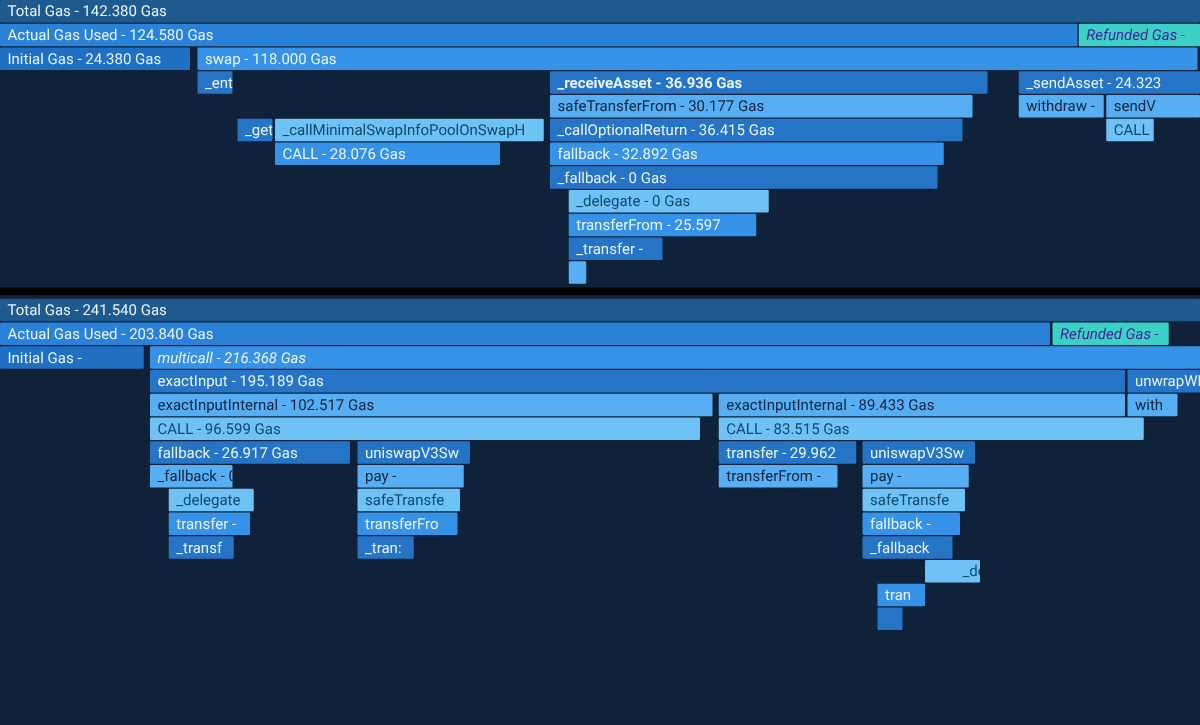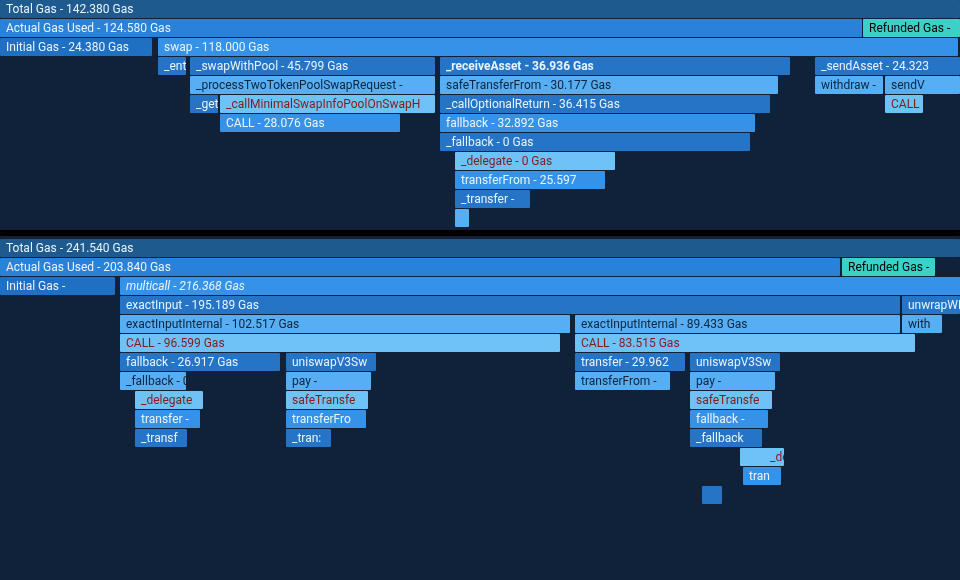--- a/index.html
+++ b/index.html
@@ -32,22 +32,22 @@
     overflow: hidden;
     text-overflow: clip;
     border-radius: 1px;
   }
   .depth-0 { background: #1e5a8e; }
   .depth-1 { background: #2a82d8; }
   .depth-2 { background: #1f6fc3; }
   .depth-3 { background: #3692e6; }
   .depth-4 { background: #2574c5; }
   .depth-5 { background: #58aef2; color: #0a2540; }
-  .depth-light { background: #6fc2f5; color: #7f1d1d; }
-  .refund { background: #3bd0c8; color: #000000; }
+  .depth-light { background: #6fc2f5; color: #0c4a6e; }
+  .refund { background: #3bd0c8; color: #4c1d95; font-style: italic; }
   .sep {
     height: 6px;
     background: #000;
     margin: 3px 0;
   }
   #chart2 { margin-top: 0; }
 </style>
 </head>
 <body>
 
@@ -58,26 +58,24 @@
     <div class="row">
       <div class="bar depth-1" style="left: 0px; width: 862px;">Actual Gas Used - 124.580 Gas</div>
       <div class="bar refund" style="left: 863px; width: 97px;">Refunded Gas -</div>
     </div>
     <div class="row">
       <div class="bar depth-2" style="left: 0px; width: 152px;">Initial Gas - 24.380 Gas</div>
       <div class="bar depth-3" style="left: 158px; width: 800px;">swap - 118.000 Gas</div>
     </div>
     <div class="row">
       <div class="bar depth-4" style="left: 158px; width: 28px;">_ent</div>
-      <div class="bar depth-4" style="left: 190px; width: 245px;">_swapWithPool - 45.799 Gas</div>
       <div class="bar depth-4" style="left: 440px; width: 350px; font-weight: bold;">_receiveAsset - 36.936 Gas</div>
       <div class="bar depth-4" style="left: 815px; width: 145px;">_sendAsset - 24.323</div>
     </div>
     <div class="row">
-      <div class="bar depth-5" style="left: 190px; width: 245px;">_processTwoTokenPoolSwapRequest -</div>
       <div class="bar depth-5" style="left: 440px; width: 338px;">safeTransferFrom - 30.177 Gas</div>
       <div class="bar depth-5" style="left: 815px; width: 68px;">withdraw -</div>
       <div class="bar depth-5" style="left: 885px; width: 75px;">sendV</div>
     </div>
     <div class="row">
       <div class="bar depth-4" style="left: 190px; width: 28px;">_get</div>
       <div class="bar depth-light" style="left: 220px; width: 215px;">_callMinimalSwapInfoPoolOnSwapH</div>
       <div class="bar depth-4" style="left: 440px; width: 330px;">_callOptionalReturn - 36.415 Gas</div>
       <div class="bar depth-light" style="left: 885px; width: 38px;">CALL</div>
     </div>
@@ -151,18 +149,18 @@
     </div>
     <div class="row">
       <div class="bar depth-4" style="left: 135px; width: 52px;">_transf</div>
       <div class="bar depth-4" style="left: 286px; width: 45px;">_tran:</div>
       <div class="bar depth-4" style="left: 690px; width: 72px;">_fallback</div>
     </div>
     <div class="row">
       <div class="bar depth-light" style="left: 740px; width: 44px; padding-left: 30px;">_dele</div>
     </div>
     <div class="row">
-      <div class="bar depth-3" style="left: 702px; width: 38px; margin-left: 41px;">tran</div>
+      <div class="bar depth-3" style="left: 702px; width: 38px;">tran</div>
     </div>
     <div class="row">
       <div class="bar depth-4" style="left: 702px; width: 20px;"></div>
     </div>
   </div>
 
 </body></html>

